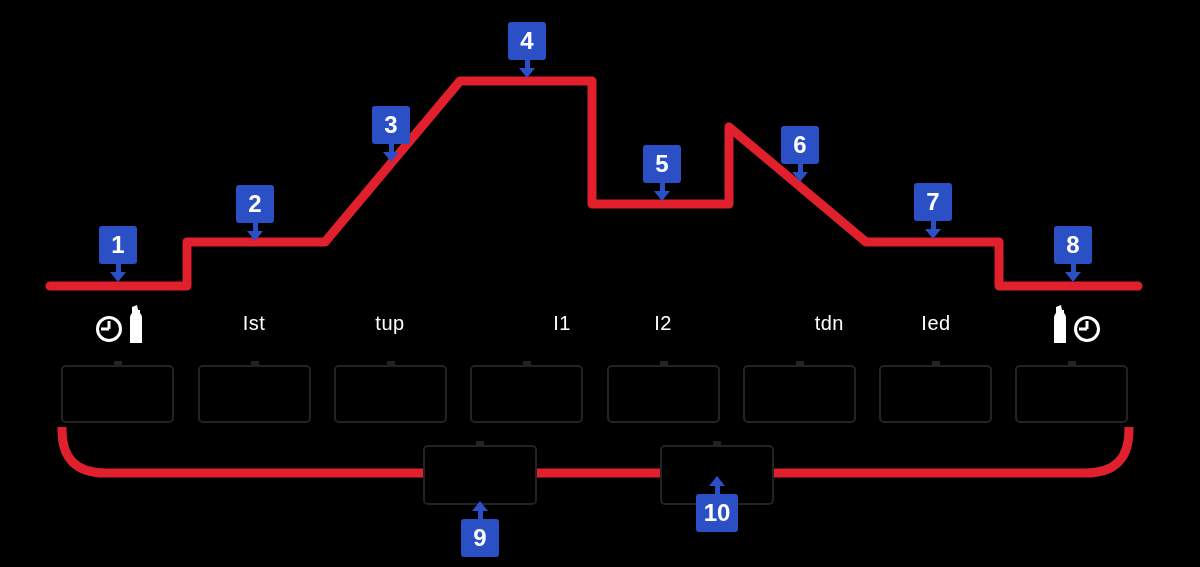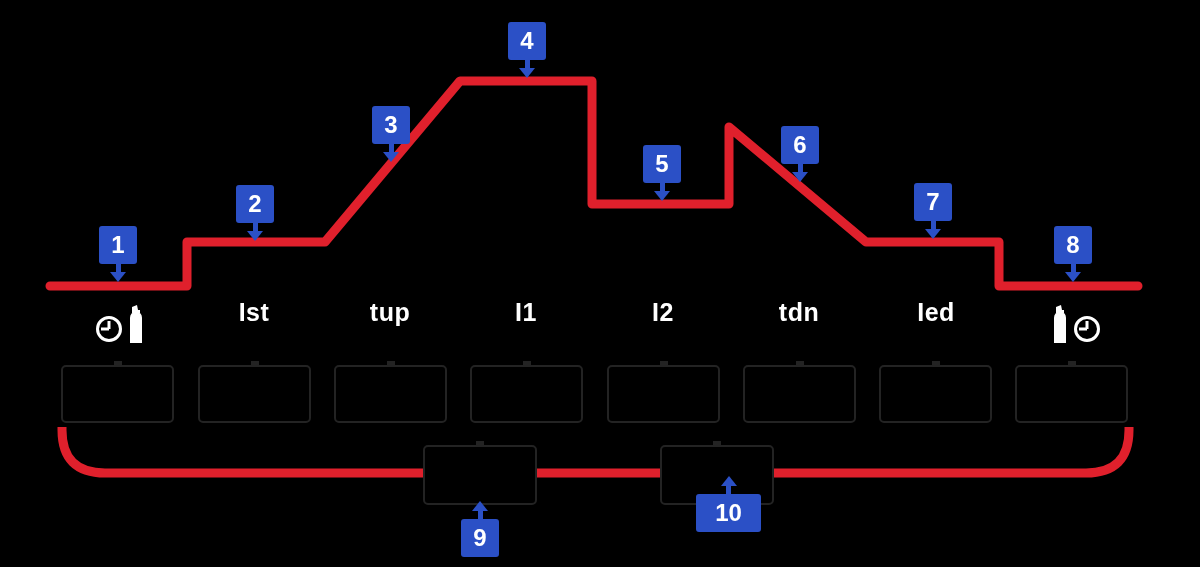--- a/index.html
+++ b/index.html
@@ -45,29 +45,29 @@
   .pb5 { left:607px; top:365px; }
   .pb6 { left:743px; top:365px; }
   .pb7 { left:879px; top:365px; }
   .pb8 { left:1015px; top:365px; }
   .gbox { width:114px; height:60px; }
   .gb9  { left:423px; top:445px; }
   .gb10 { left:660px; top:445px; }
 
   
   .plabel {
-    position:absolute; top:297px; width:90px; height:30px;
-    color:var(--white); font-size:25px; line-height:30px;
-    text-align:center; letter-spacing:0.5px;font-weight:bold;
+    position:absolute; top:308px; width:90px; height:30px;
+    color:var(--white); font-size:20px; line-height:30px;
+    text-align:center; letter-spacing:0.5px;
   }
   .lab-ist { left:209px; }
   .lab-tup { left:345px;text-align:center; }
-  .lab-i1  { left:481px; }
+  .lab-i1  { left:481px;text-align:right; }
   .lab-i2  { left:618px;text-align:center; }
-  .lab-tdn { left:754px; }
+  .lab-tdn { left:754px;text-align:right; }
   .lab-ied { left:891px; }
 
   .icon-group {
     position:absolute; top:303px; height:40px;
     display:flex; align-items:flex-end; gap:3px;
   }
   .ig-left  { left:95px; }
   .ig-right { left:1050px; }
   .icon-group svg { display:block; }
 
@@ -83,21 +83,21 @@
   }
   .b1 { left:99px;  top:226px; }
   .b2 { left:236px; top:185px; }
   .b3 { left:372px; top:106px; }
   .b4 { left:508px; top:22px; }
   .b5 { left:643px; top:145px; }
   .b6 { left:781px; top:126px; }
   .b7 { left:914px; top:183px; }
   .b8 { left:1054px; top:226px; }
   .b9  { left:461px; top:519px; }
-  .b10 { left:696px; top:494px; width:65px; }
+  .b10 { left:696px; top:494px; width:42px; }
 
   .arrow-down, .arrow-up {
     position:absolute; left:50%; transform:translateX(-50%);
     display:flex; flex-direction:column; align-items:center;
   }
   .arrow-down { top:100%; }
   .arrow-up { bottom:100%; }
   .arrow-stem { width:5px; height:8px; background:var(--blue); }
   .arrow-head-down {
     width:0; height:0;

